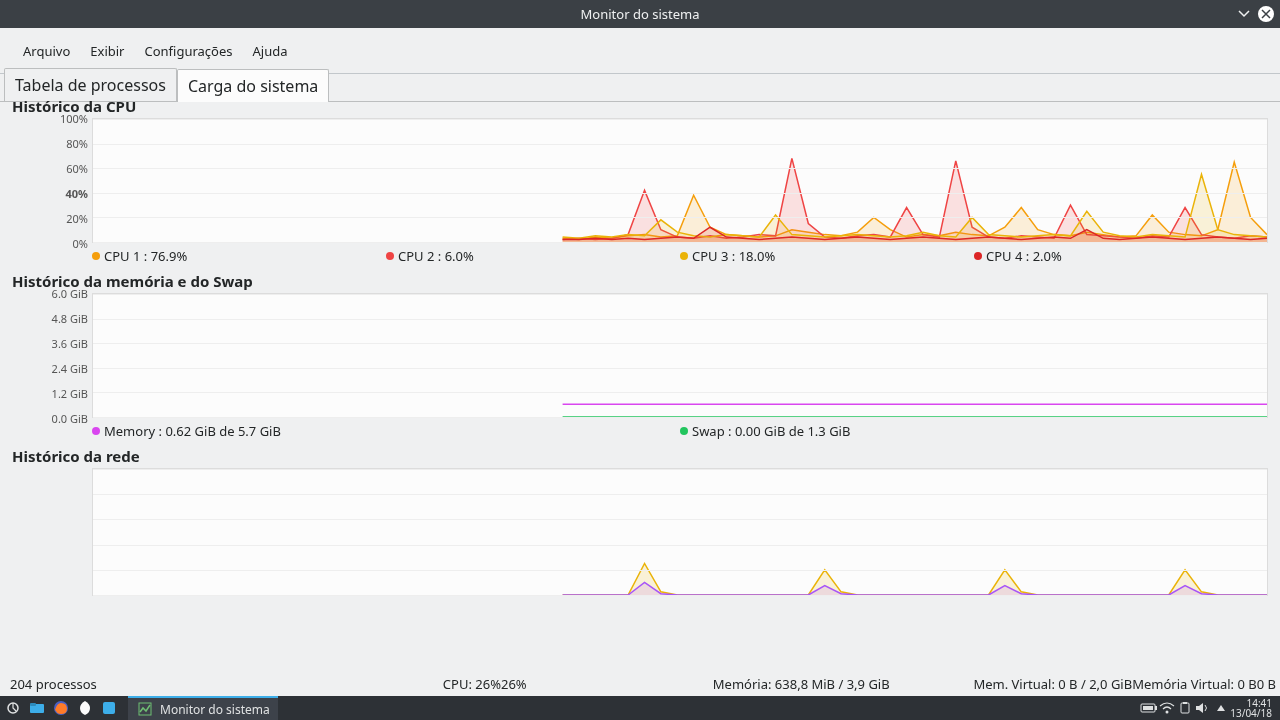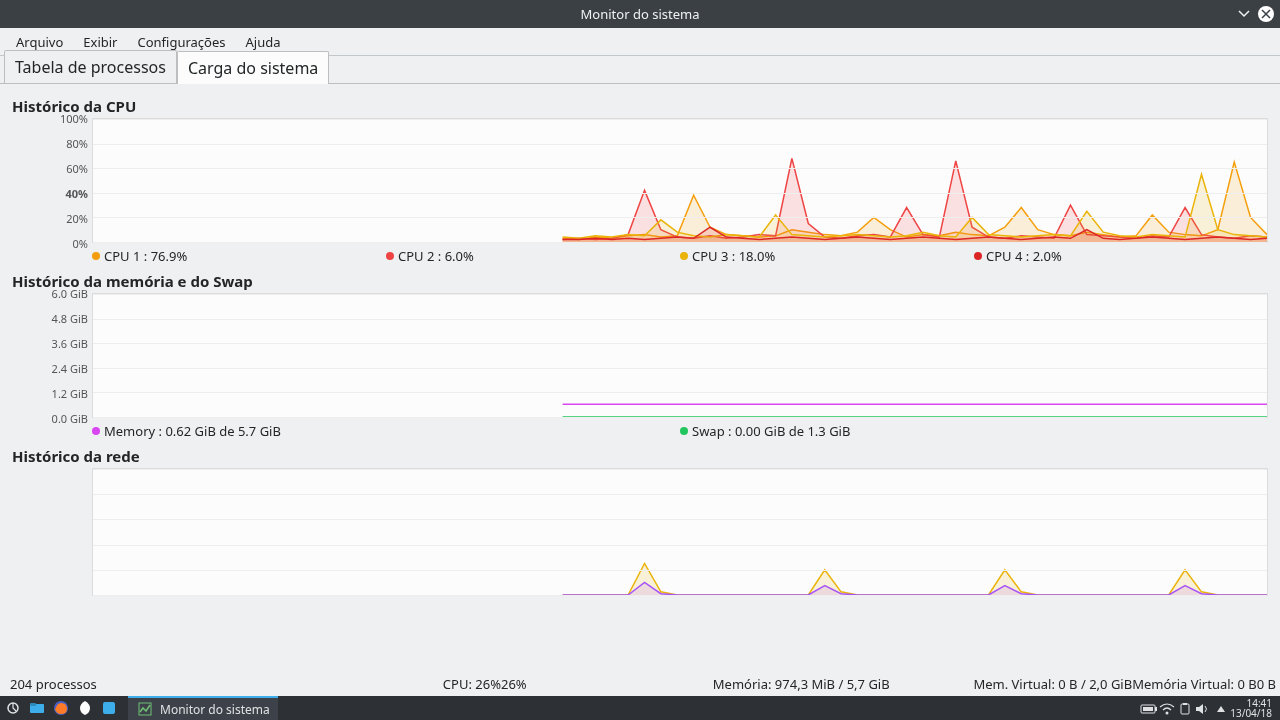--- a/index.html
+++ b/index.html
@@ -6,21 +6,21 @@
   body { width: 1280px; height: 720px; background: #eff0f1; overflow: hidden; font-size: 13px; color: #232627; }
 
   
   .titlebar { height: 28px; background: #3b4045; color: #eff0f1; display: flex; align-items: center; position: relative; }
   .titlebar .title { position: absolute; left: 50%; transform: translateX(-50%); font-size: 13px; }
   .titlebar .controls { position: absolute; right: 6px; display: flex; gap: 6px; align-items: center; }
   .titlebar .ctrl { width: 16px; height: 16px; display: flex; align-items: center; justify-content: center; }
   .ctrl.close { background: #fff; border-radius: 50%; color: #3b4045; }
   .ctrl svg { display: block; }
   
-  .menubar { height: 28px; background: #eff0f1; border-bottom: 1px solid #c2c7cb; display: flex; align-items: center; padding: 0 6px; gap: 0; }
+  .menubar { height: 46px; background: #eff0f1; border-bottom: 1px solid #c2c7cb; display: flex; align-items: center; padding: 0 13px; gap: 0; }
   .menubar .item { padding: 4px 10px; cursor: default; }
   
   .tabs { height: 28px; background: #eff0f1; border-bottom: 1px solid #bcbebf; display: flex; align-items: flex-end; padding: 0 4px; }
   .tab { padding: 5px 10px; border: 1px solid #bcbebf; border-bottom: none; background: #eff0f1; margin-right: 0; font-size: 16px; border-radius: 2px 2px 0 0; }
   .tab.active { background: #fcfcfc; position: relative; top: 1px; }
   
   .content { position: absolute; top: 84px; left: 0; right: 0; bottom: 48px; padding: 8px 12px 0 12px; }
   .section-title { font-weight: bold; font-size: 15px; margin: 4px 0 2px 0; }
   .chart { position: relative; margin-left: 80px; font-size: 11px; }
   .chart .plot { position: relative; background: #fcfcfc; border: 1px solid #dcdcdc; }
@@ -33,21 +33,21 @@
   svg.graph { position:absolute; inset:0; width:100%; height:100%; }
   
   .statusbar { position:absolute; left:6px; right:0; bottom:24px; height:24px; background:#eff0f1; display:flex; align-items:center; font-size:13px; padding:0 4px; }
   .statusbar .cell { flex:1; }
   .statusbar .cell:last-child { text-align:right; }
   
   .taskbar { position:absolute; left:0; right:0; bottom:0; height:24px; background:#2d3136; color:#dfe1e2; display:flex; align-items:center; font-size:12px; }
   .taskbar .left { display:flex; align-items:center; gap:6px; padding-left:4px; }
   .taskbar .ico { width:18px; height:18px; display:flex; align-items:center; justify-content:center; }
   .taskbar .running { display:flex; align-items:center; gap:6px; background:#3d424a; border-top:2px solid #3daee9; padding:2px 8px; margin-left:4px; height:100%; }
-  .taskbar .right { margin-left:auto; display:flex; align-items:flex-end; gap:0; padding-right:8px; }
+  .taskbar .right { margin-left:auto; display:flex; align-items:center; gap:0; padding-right:8px; }
   .clock { text-align:right; line-height:1; font-size:10px; }
 </style>
 </head>
 <body>
 
 <div class="titlebar">
   <span class="title">Monitor do sistema</span>
   <div class="controls">
     <span class="ctrl">
       <svg width="12" height="12" viewBox="0 0 12 12">
@@ -174,21 +174,21 @@
         <div class="grid" style="top: 80%;"></div>
         <div class="grid" style="top: 100%;"></div>
       </div>
   </div>
 
 </div>
 
 <div class="statusbar">
   <div class="cell">204 processos</div>
   <div class="cell" style="text-align:center">CPU: 26%26%</div>
-  <div class="cell" style="text-align:center">Memória: 974,3 MiB / 5,7 GiB</div>
+  <div class="cell" style="text-align:center">Memória: 638,8 MiB / 3,9 GiB</div>
   <div class="cell">Mem. Virtual: 0 B / 2,0 GiBMemória Virtual: 0 B0 B</div>
 </div>
 
 <div class="taskbar">
   <div class="left">
     <span class="ico">
       <svg width="16" height="16" viewBox="0 0 16 16">
           <circle cx="8" cy="8" r="5" fill="none" stroke="#dfe1e2" stroke-width="1.5"></circle>
           <path d="M8 3 L8 8 L11 11" stroke="#dfe1e2" stroke-width="1.2" fill="none"></path>
         </svg>

